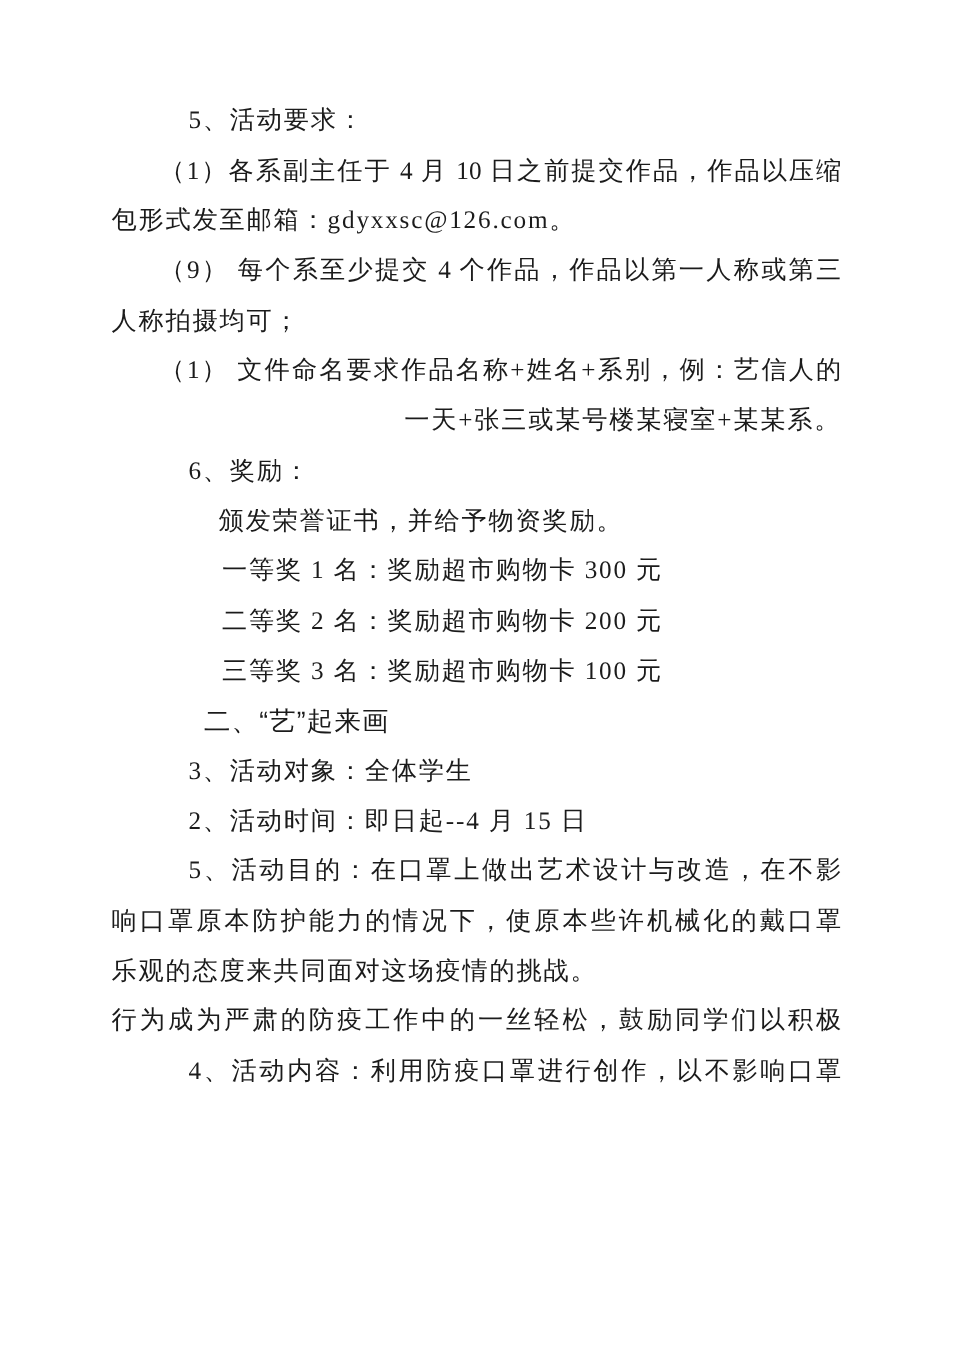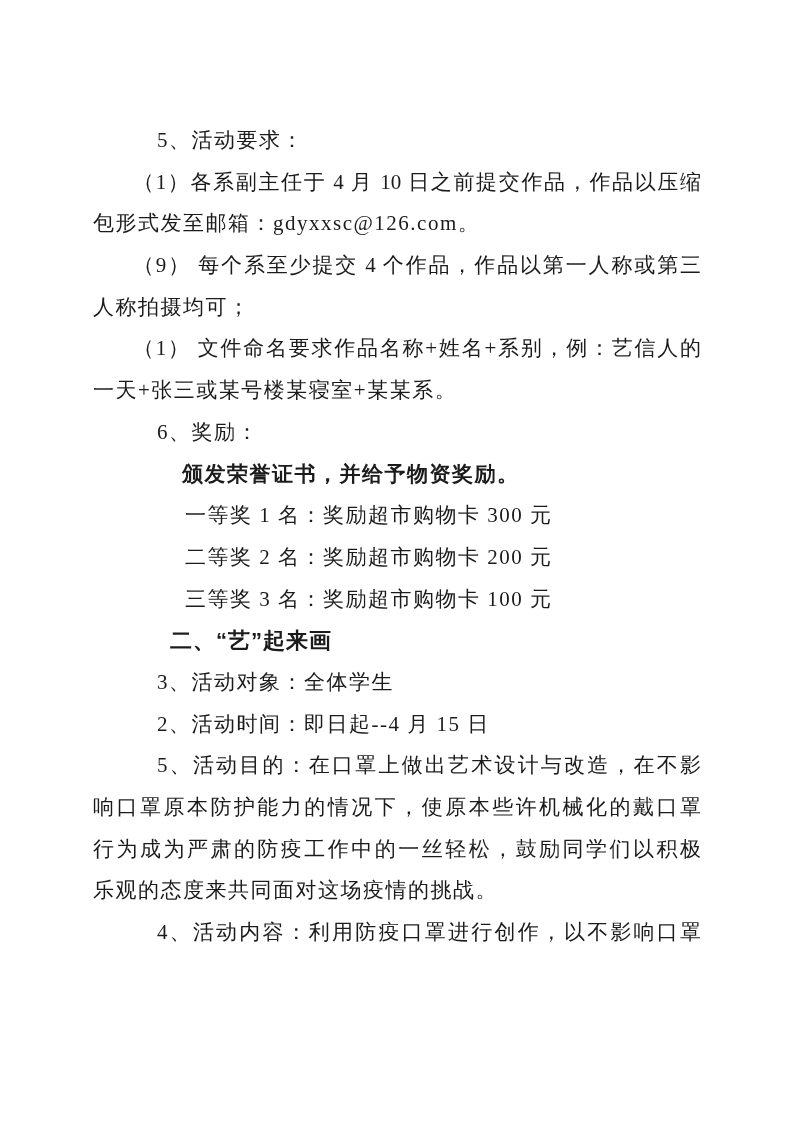--- a/index.html
+++ b/index.html
@@ -6,21 +6,21 @@
     margin: 0;
     padding: 0;
     background: #ffffff;
   }
   .page {
     position: relative;
     width: 794px;
     height: 1123px;
     background: #ffffff;
     box-sizing: border-box;
-    padding: 120px 93px 0 93px;
+    padding: 80px 93px 0 93px;
     overflow: hidden;
     font-family: "Liberation Serif", serif;
     color: #1b1b1b;
   }
   .doc-body {
     width: 608px;
   }
   .line {
     width: 608px;
     height: 41.7px;
@@ -33,44 +33,44 @@
   .line:not(.justify) {
     letter-spacing: 1.5px;
   }
   .line.justify {
     white-space: normal;
     text-align: justify;
     text-align-last: justify;
   }
   .line.heading {
     font-family: "Liberation Sans", sans-serif;
-    font-weight: 700;
+    font-weight: 400;
     font-size: 22px;
     letter-spacing: 1px;
   }
 </style>
 </head>
 <body>
 
 <div class="page" style="background: rgb(255, 255, 255); color: rgb(27, 27, 27);">
   <div class="doc-body" id="doc-body">
       <div class="line" style="text-indent: 64px;">5、活动要求：</div>
       <div class="line justify" style="text-indent: 40px;">（1）各系副主任于 4 月 10 日之前提交作品，作品以压缩</div>
       <div class="line" style="text-indent: 0px;">包形式发至邮箱：gdyxxsc@126.com。</div>
       <div class="line justify" style="text-indent: 40px;">（9） 每个系至少提交 4 个作品，作品以第一人称或第三</div>
       <div class="line" style="text-indent: 0px;">人称拍摄均可；</div>
       <div class="line justify" style="text-indent: 40px;">（1） 文件命名要求作品名称+姓名+系别，例：艺信人的</div>
-      <div class="line" style="text-indent: 0px;">一天+张三或某号楼某寝室+某某系。</div>
+      <div class="line" style="text-indent: 0px; text-align: right;">一天+张三或某号楼某寝室+某某系。</div>
       <div class="line" style="text-indent: 64px;">6、奖励：</div>
-      <div class="line" style="text-indent: 89px; font-weight: bold;">颁发荣誉证书，并给予物资奖励。</div>
+      <div class="line" style="text-indent: 89px;">颁发荣誉证书，并给予物资奖励。</div>
       <div class="line" style="text-indent: 92px;">一等奖 1 名：奖励超市购物卡 300 元</div>
       <div class="line" style="text-indent: 92px;">二等奖 2 名：奖励超市购物卡 200 元</div>
       <div class="line" style="text-indent: 92px;">三等奖 3 名：奖励超市购物卡 100 元</div>
       <div class="line heading" style="text-indent: 77px;">二、“艺”起来画</div>
       <div class="line" style="text-indent: 64px;">3、活动对象：全体学生</div>
       <div class="line" style="text-indent: 64px;">2、活动时间：即日起--4 月 15 日</div>
       <div class="line justify" style="text-indent: 64px;">5、活动目的：在口罩上做出艺术设计与改造，在不影</div>
       <div class="line justify" style="text-indent: 0px;">响口罩原本防护能力的情况下，使原本些许机械化的戴口罩</div>
+      <div class="line" style="text-indent: 0px;">乐观的态度来共同面对这场疫情的挑战。</div>
       <div class="line justify" style="text-indent: 0px;">行为成为严肃的防疫工作中的一丝轻松，鼓励同学们以积极</div>
-      <div class="line" style="text-indent: 0px;">乐观的态度来共同面对这场疫情的挑战。</div>
       <div class="line justify" style="text-indent: 64px;">4、活动内容：利用防疫口罩进行创作，以不影响口罩</div>
     </div>
 </div>
 
 </body></html>

